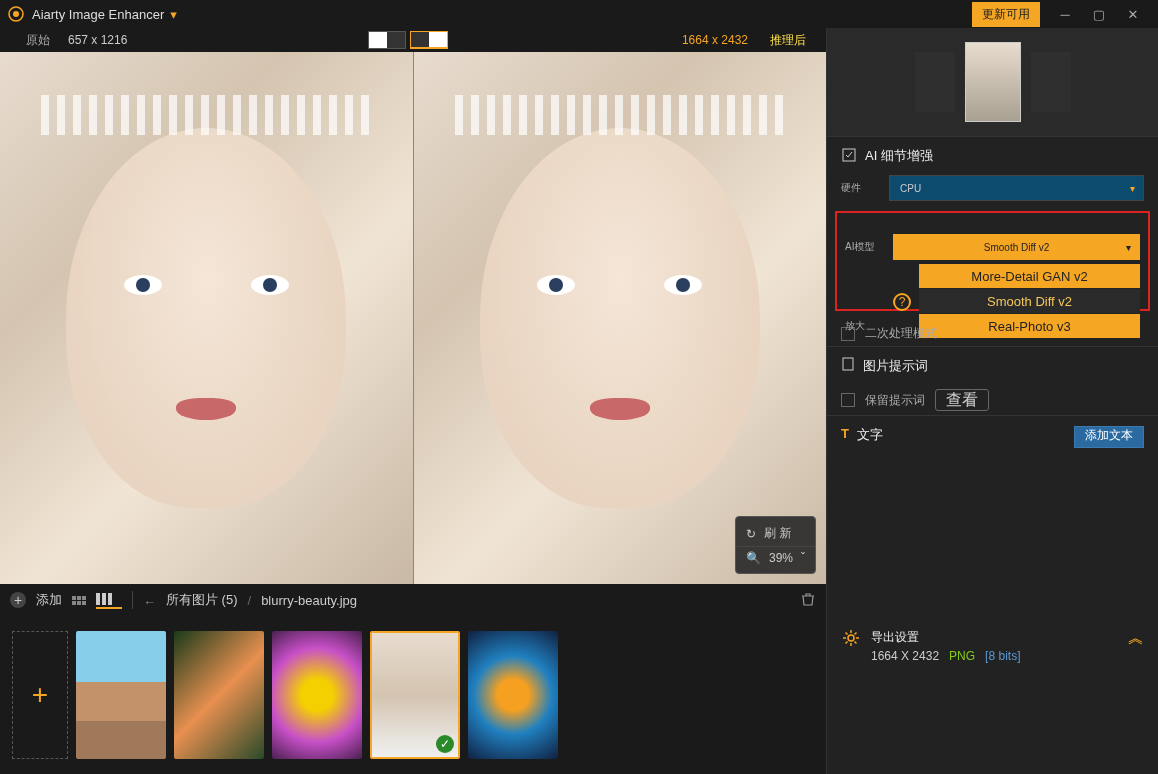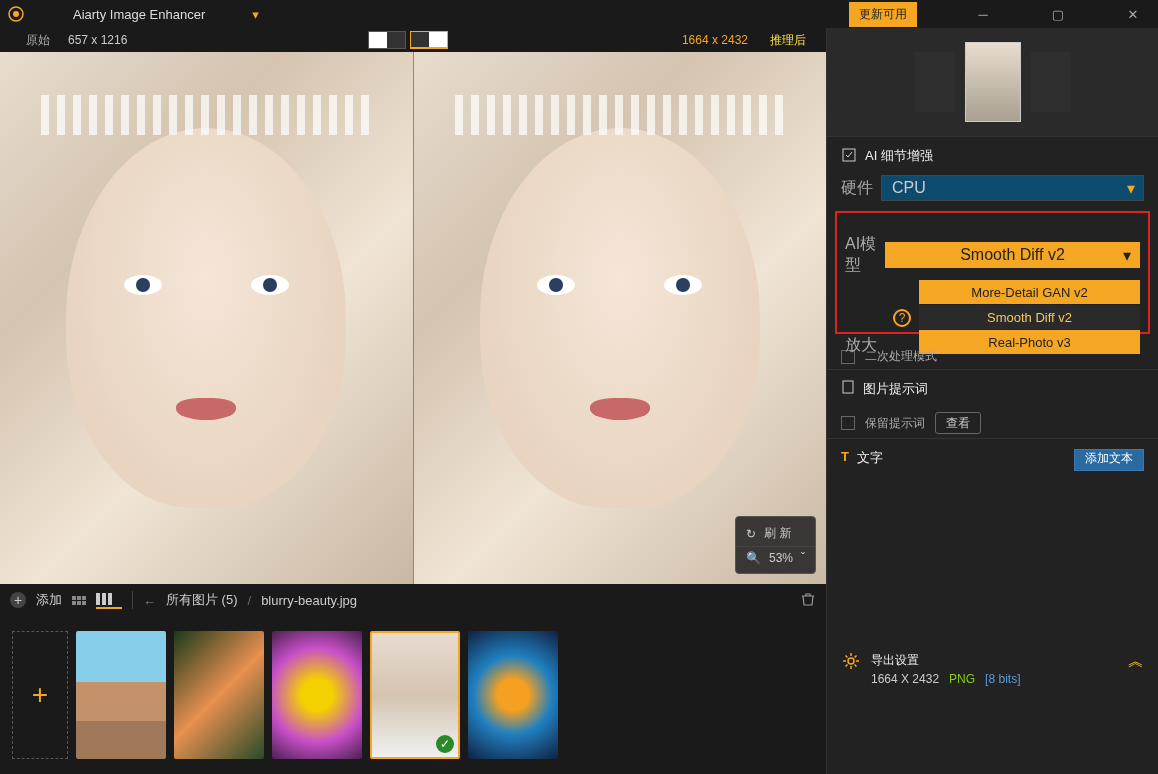--- a/index.html
+++ b/index.html
@@ -5,21 +5,21 @@
 * { margin: 0; padding: 0; box-sizing: border-box; }
 body { 
   width: 1158px; height: 774px; 
   background: #1a1a1a; 
   font-family: "Microsoft YaHei", Arial, sans-serif; 
   font-size: 13px; color: #ccc;
   overflow: hidden;
 }
 .titlebar {
   height: 28px; background: #1a1a1a;
-  display: flex; align-items: center; padding: 8px 8px; gap: 41px;
+  display: flex; align-items: center; padding: 8px 8px;
 }
 .titlebar .logo { width: 16px; height: 16px; margin-right: 8px; }
 .titlebar .title { color: #ddd; flex: 0 0 auto; }
 .titlebar .chev { color: #f5a623; margin-left: 6px; }
 .titlebar .spacer { flex: 1; }
 .titlebar .update-btn { background: #f5a623; color: #222; padding: 4px 10px; font-size: 12px; margin-right: 8px; }
 .titlebar .win-btn { width: 34px; height: 28px; display: flex; align-items: center; justify-content: center; color: #aaa; }
 
 .main { display: flex; height: 746px; }
 .left-panel { width: 826px; display: flex; flex-direction: column; }
@@ -65,38 +65,38 @@
 .filmstrip .thumb .check { position:absolute; right:4px; bottom:4px; width:18px; height:18px; background:#2a8a2a; border-radius:50%; display:flex; align-items:center; justify-content:center; color:#fff; font-size:12px; }
 
 
 .preview-strip { height: 108px; background: #2a2a2a; display:flex; align-items:center; justify-content:center; gap:10px; padding: 8px; }
 .preview-strip .pthumb { width:40px; height:60px; background: #3a3a3a; }
 .preview-strip .pthumb.main { width:56px; height:80px; border:1px solid #ccc; background: linear-gradient(#e8dccf, #a8a090); }
 .preview-strip .pthumb.ghost { opacity:0.3; }
 
 .sec { padding: 10px 14px; border-top: 1px solid #333; }
 .sec-header { display:flex; align-items:flex-start; gap:8px; color:#eee; font-weight:500; }
-.kv { display:flex; align-items:center; margin-top:10px; font-size:16px; }
+.kv { display:flex; align-items:center; gap:8px; margin-top:10px; font-size:10px; }
 .kv .k { width:40px; color:#aaa; }
 .kv .sel { flex:1; background:#0c4a6e; border:1px solid #444; height:26px; display:flex; align-items:center; padding:0 10px; position:relative; }
 .kv .sel.accent { background:#f5a623; color:#222; border-color:#f5a623; }
 .kv .sel .caret { position:absolute; right:8px; color:#f5a623; }
 .kv .sel.accent .caret { color:#222; }
 
 .red-box { border: 2px solid #d22; padding: 6px 8px; margin: 10px -6px 0; }
 .model-opt { height:24px; display:flex; align-items:center; justify-content:center; font-size:13px; color:#f5c75a; margin-bottom:1px; }
 .model-opt.hl { background:#f5a623; color:#222; }
 .model-opt.dark { background:#2a2a2a; }
 .model-row { display:flex; align-items:center; gap:8px; }
 .model-row .q { width:18px; height:18px; border-radius:50%; border:2px solid #f5a623; color:#f5a623; display:flex; align-items:center; justify-content:center; font-size:12px; flex-shrink:0; }
 .model-row .col { flex:1; }
 
 .chk-row { display:flex; align-items:center; gap:10px; font-size:12px; color:#aaa; padding: 4px 14px; }
 .chk-row .chk { width:14px; height:14px; border:1px solid #666; }
-.pill-btn { height:22px; padding:0 10px; border:1px solid #666; border-radius:3px; color:#ccc; display:flex; align-items:center; font-size:12px; }
+.pill-btn { height:22px; padding:0 10px; border:1px solid #666; border-radius:3px; color:#ccc; display:flex; align-items:center; font-size:16px; }
 .add-text-btn { background:#2a6aa0; border:1px solid #3a7ab0; height:22px; padding:0 10px; color:#fff; font-size:12px; margin-left:auto; }
 
 .export-bar { margin-top:160px; padding: 10px 14px; display:flex; align-items:flex-start; gap:10px; }
 .export-bar .gear { width:20px; height:20px; color:#f5a623; }
 .export-bar .info { font-size:12px; line-height:1.6; }
 .export-bar .info .fmt { color:#84cc16; }
 .export-bar .info .bits { color:#5a9ad5; }
 .export-bar .chev2 { margin-left:auto; color:#f5a623; font-size:16px; }
 
 .run-btn { position:absolute; right:12px; bottom:12px; width:82px; height:82px; border-radius:50%; background: radial-gradient(circle at 35% 30%, #a8d8ff, #3a80c0 60%, #1a4070); display:flex; align-items:center; justify-content:center; color:#fff; font-weight:bold; font-style:italic; font-size:18px; box-shadow: 0 4px 10px rgba(0,0,0,0.5), inset 0 2px 4px rgba(255,255,255,0.4); }
@@ -154,21 +154,21 @@
             <div class="lips"></div>
           </div>
       </div>
       <div class="float-controls">
         <div class="row">
           <span>↻</span>
           <span>刷 新</span>
         </div>
         <div class="row">
           <span>🔍</span>
-          <span>53%</span>
+          <span>39%</span>
           <span>ˇ</span>
         </div>
       </div>
     </div>
 
     <div class="filmstrip-bar">
       <div class="add-circle">+</div>
       <span>添加</span>
       <div style="display:grid;grid-template-columns:repeat(3,4px);gap:1px;">
         <span style="width:4px;height:4px;background:#888"></span>

